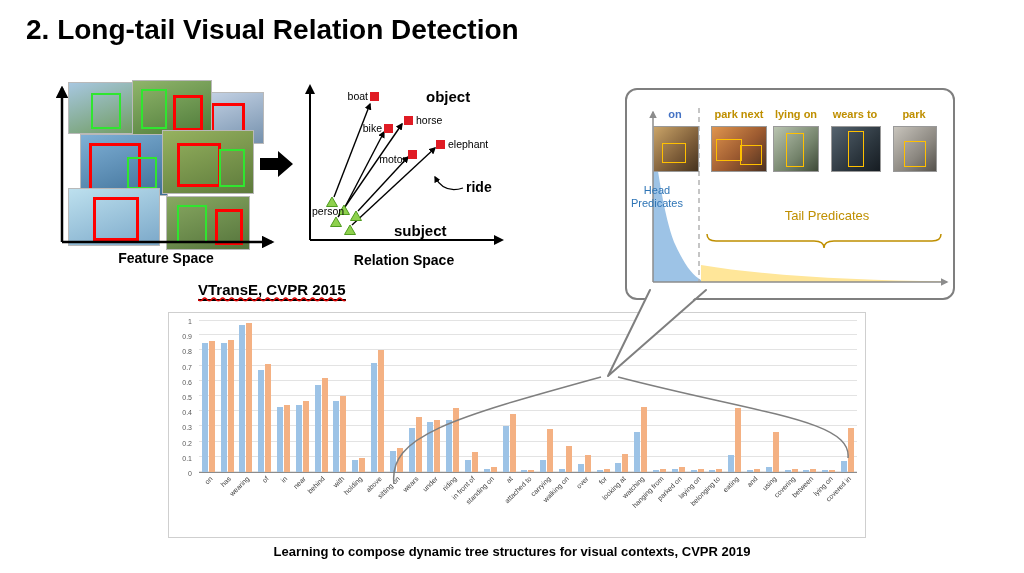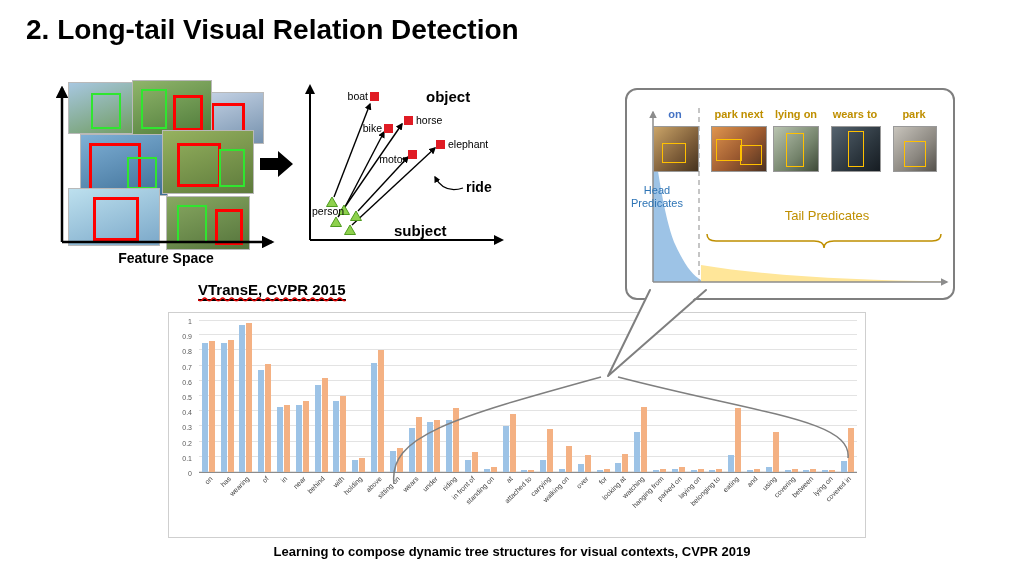--- a/index.html
+++ b/index.html
@@ -151,20 +151,21 @@
     <text x="84" y="54" font-size="10.5" text-anchor="end">bike</text>
     <text x="118" y="46" font-size="10.5" text-anchor="start">horse</text>
     <text x="108" y="85" font-size="10.5" text-anchor="end">motor</text>
     <text x="150" y="70" font-size="10.5" text-anchor="start">elephant</text>
     <text x="14" y="137" font-size="10.5" text-anchor="start">person</text>
     <text x="128" y="24" font-size="15" font-weight="bold">object</text>
     <text x="96" y="158" font-size="15" font-weight="bold">subject</text>
     <text x="168" y="114" font-size="14" font-weight="bold">ride</text>
     <path d="M 165 110 Q 146 116 137 99" fill="none" stroke="#000" stroke-width="1.3" marker-end="url(#arr)"></path>
   </svg>
+  <div class="diagram-label">Relation Space</div>
 </div>
 
 <div class="citation"><span>VTransE, CVPR 2015</span></div>
 
 <div class="chart-panel">
   <div id="y-axis">
       <div class="ytick" style="bottom: -4px;">0</div>
       <div class="ytick" style="bottom: 11.2px;">0.1</div>
       <div class="ytick" style="bottom: 26.4px;">0.2</div>
       <div class="ytick" style="bottom: 41.6px;">0.3</div>

